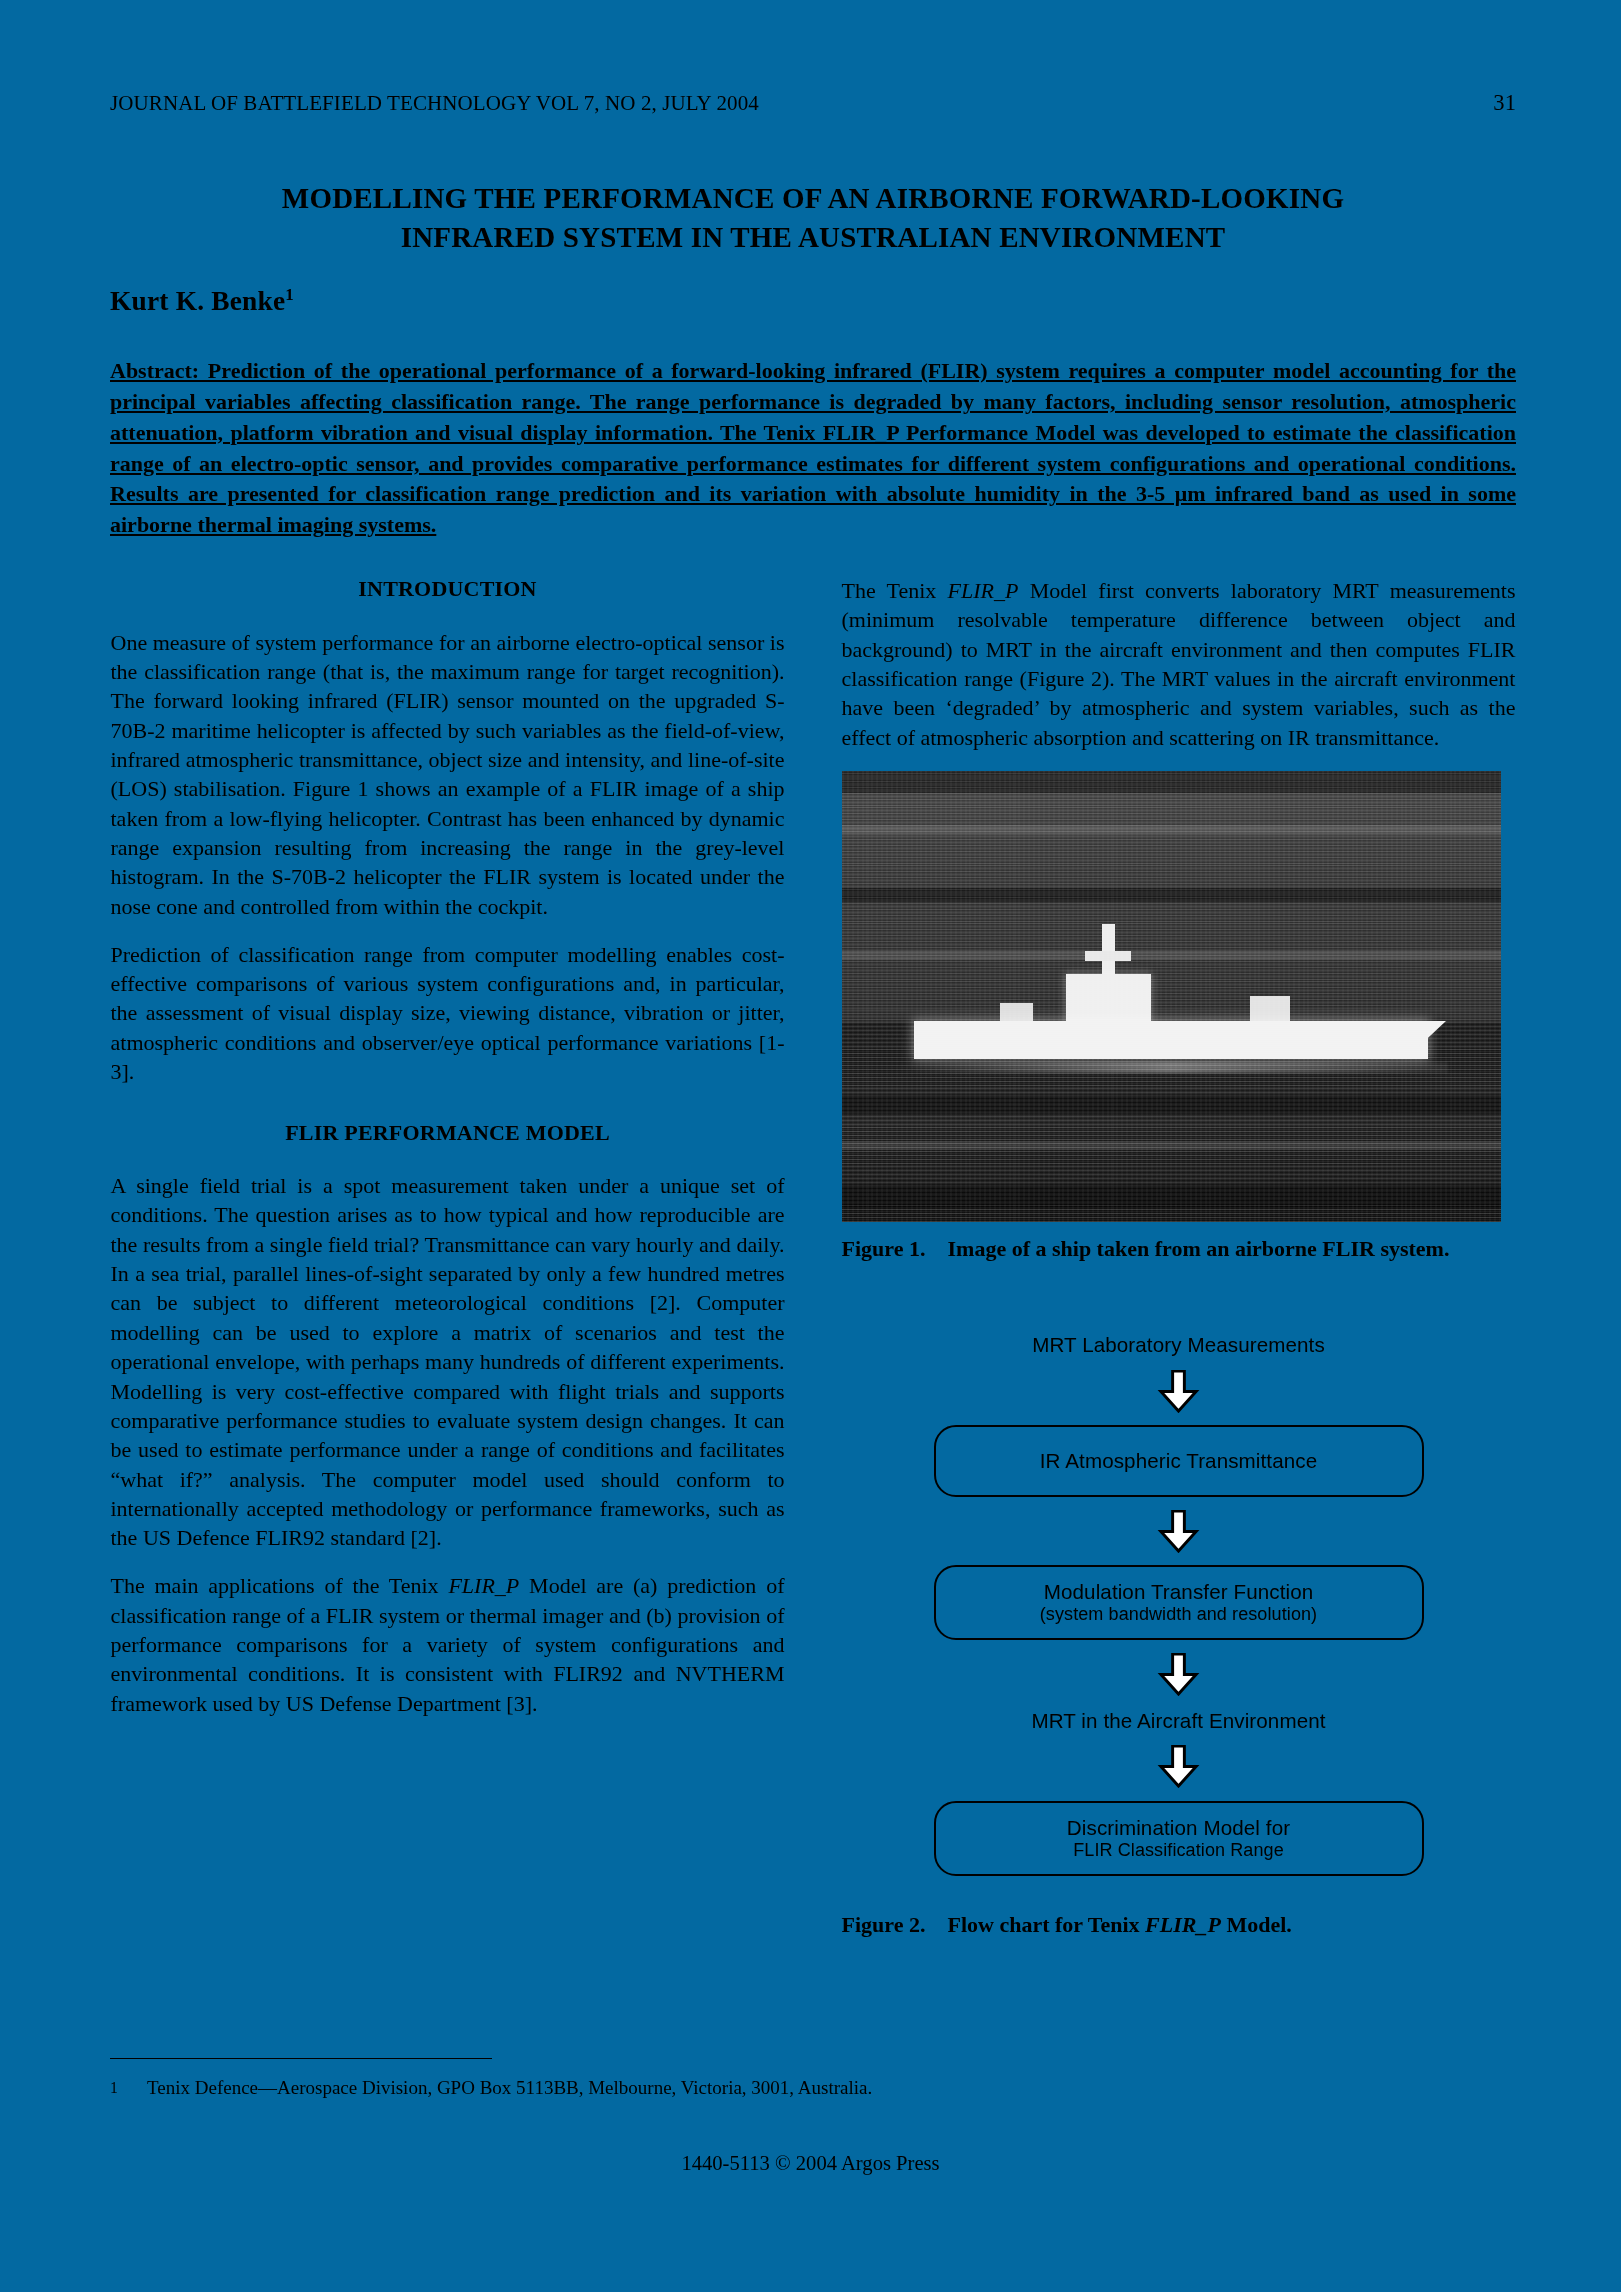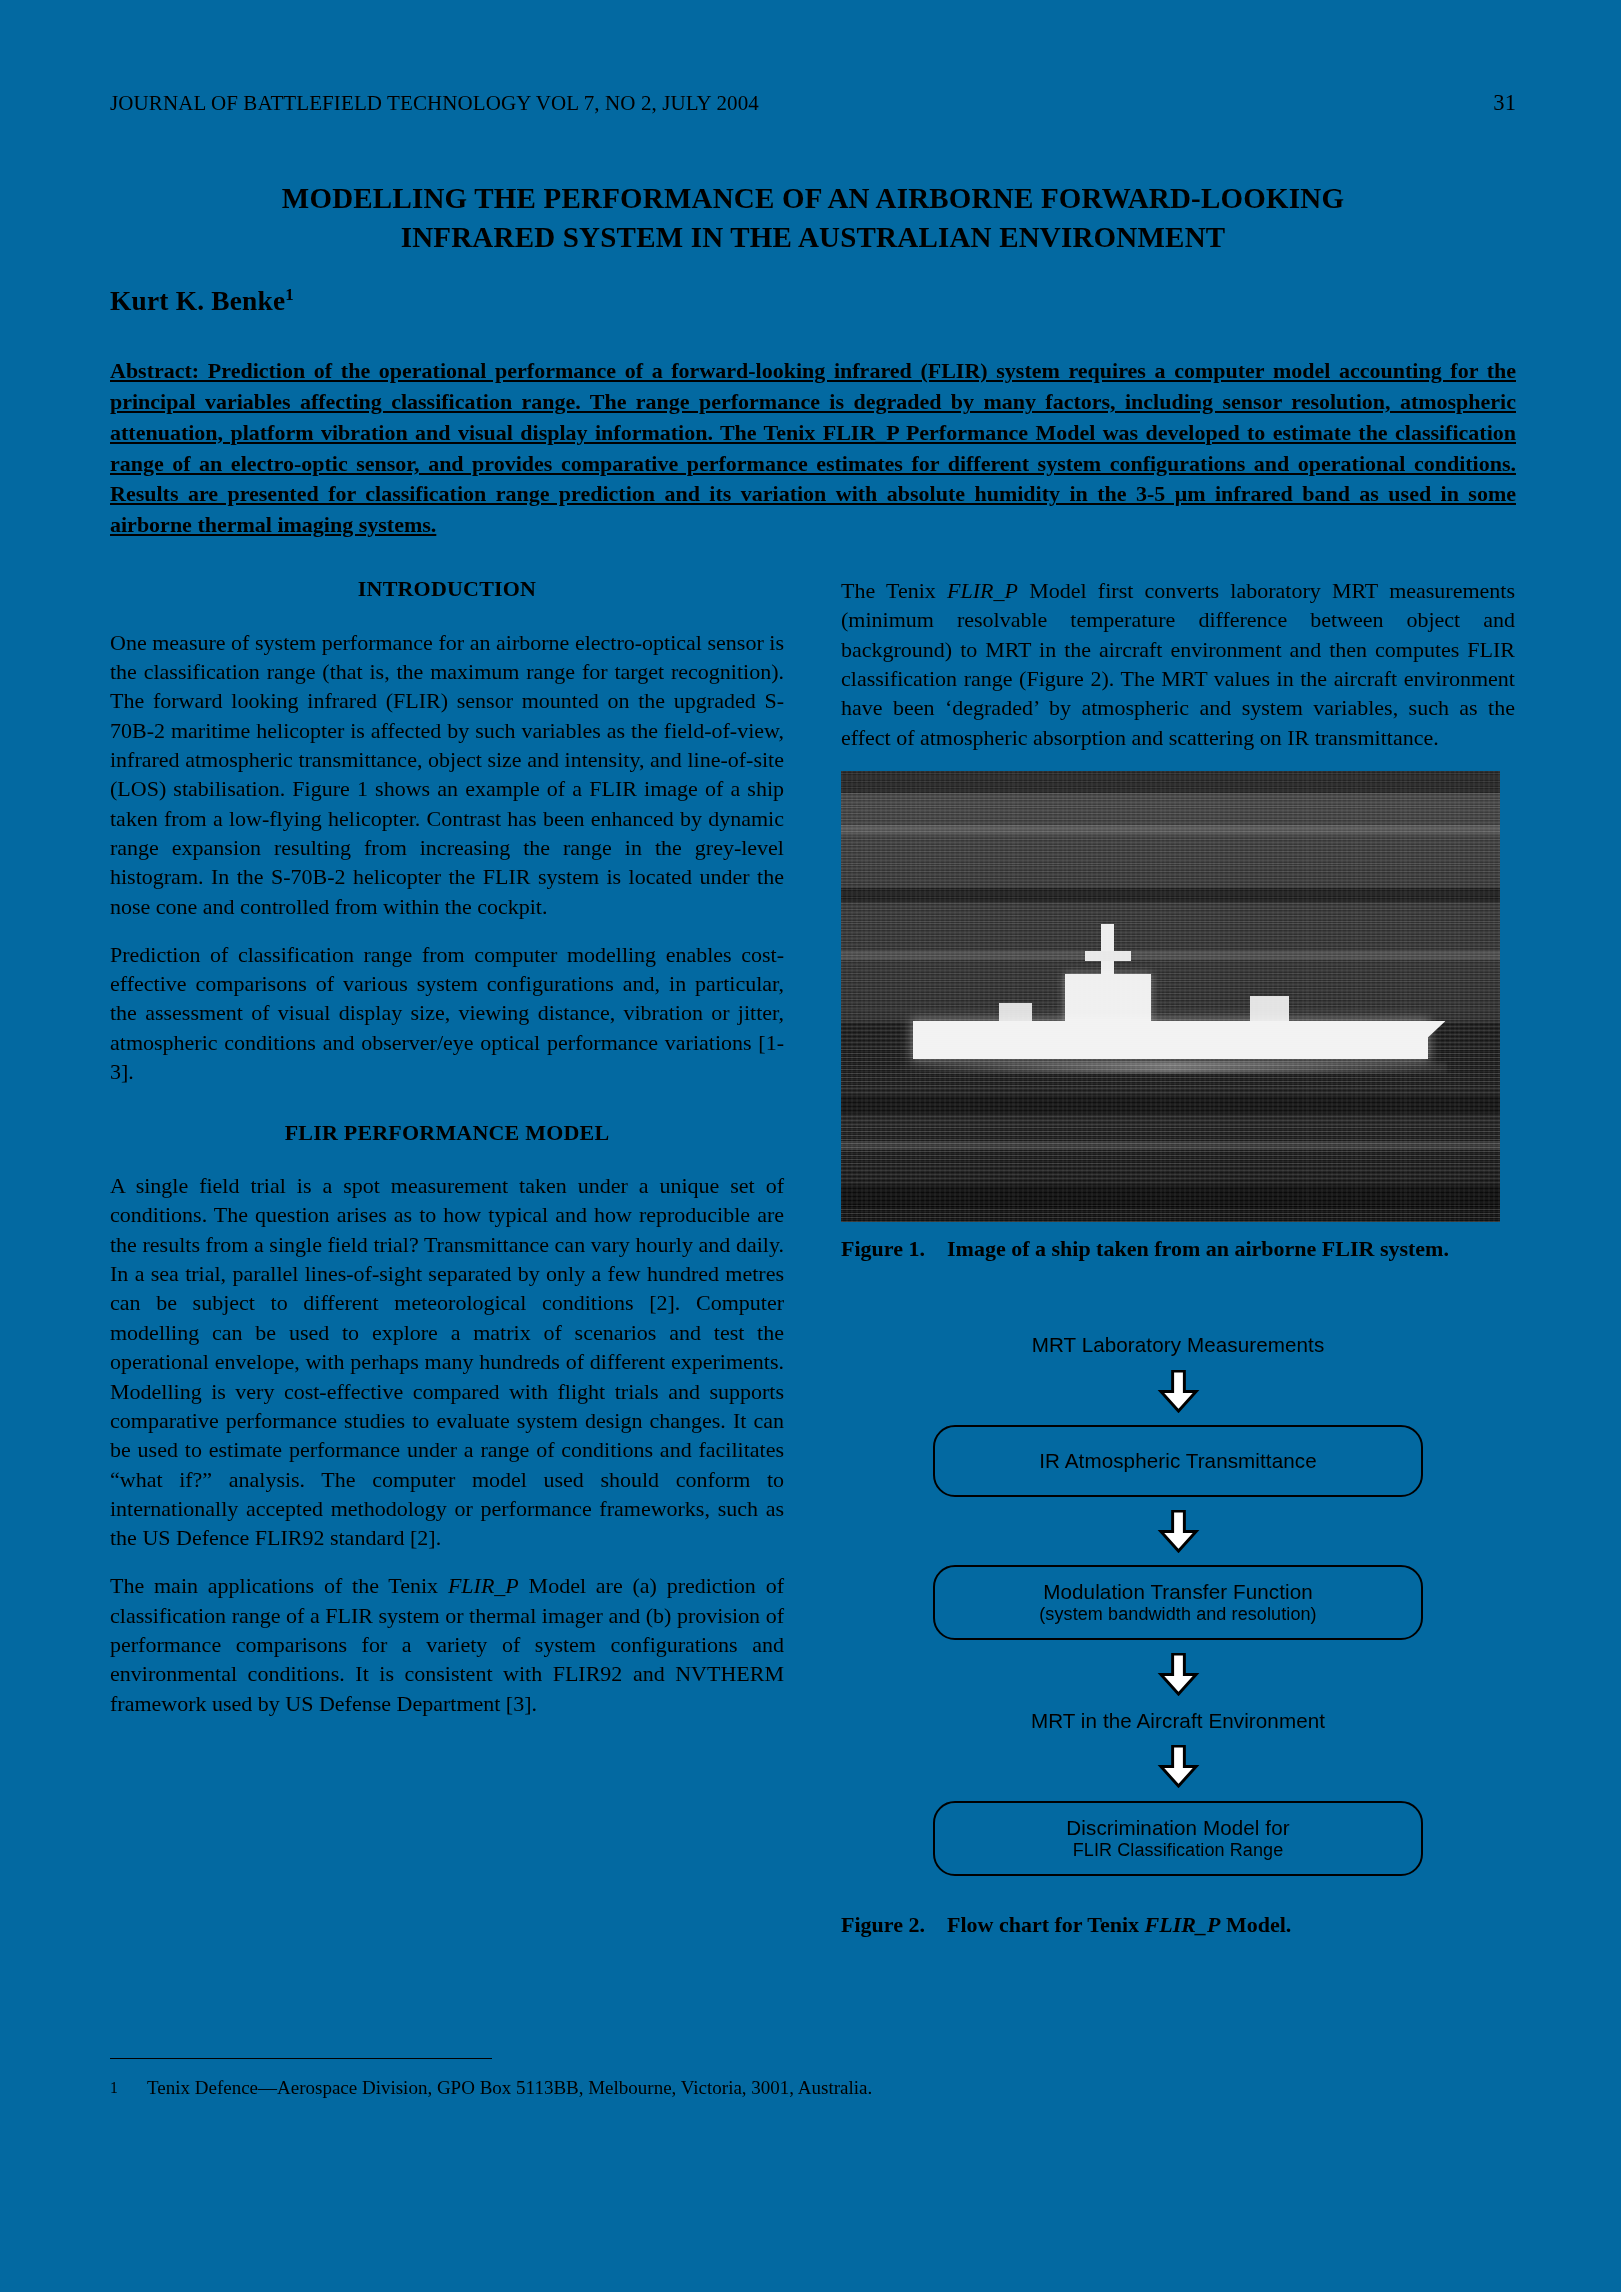--- a/index.html
+++ b/index.html
@@ -68,20 +68,21 @@
     text-align: justify;
     text-justify: inter-word;
     text-decoration: underline;
   }
 
   
   .cols {
     display: flex;
     margin-top: 35px;
     gap: 57px;
+    justify-content: center;
   }
   .col {
     width: 674px;
     flex: 0 0 674px;
   }
   .sec-head {
     text-align: center;
     font-weight: bold;
     font-size: 22px;
     letter-spacing: 0.2px;
@@ -405,15 +406,16 @@
       </div>
     </div>
   </div>
 
   <div class="footnote-rule"></div>
   <div class="footnote">
     <span class="fn-num">1</span>
     <span class="fn-txt">Tenix Defence—Aerospace Division, GPO Box 5113BB, Melbourne, Victoria, 3001, Australia.</span>
   </div>
 
+  <div class="page-footer">1440-5113  ©  2004 Argos Press</div>
 
 </div>
 
 
 </body></html>

